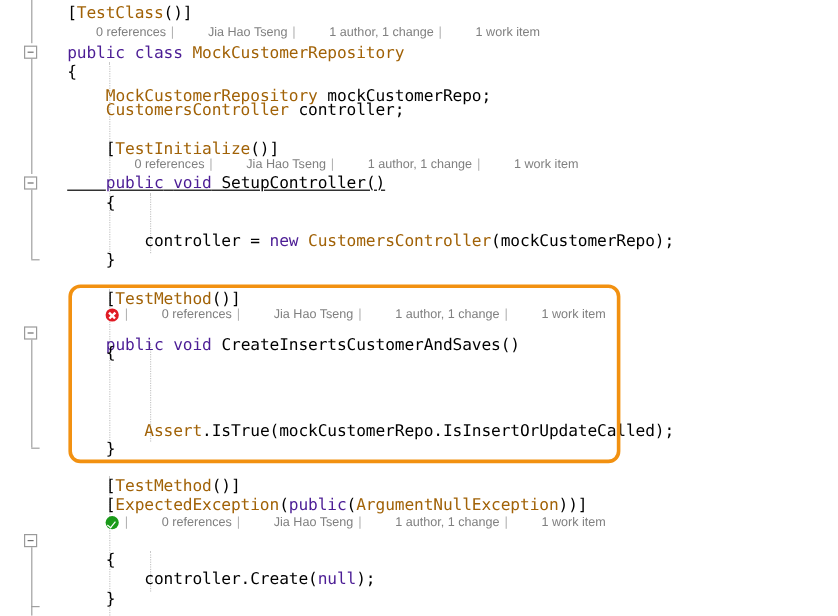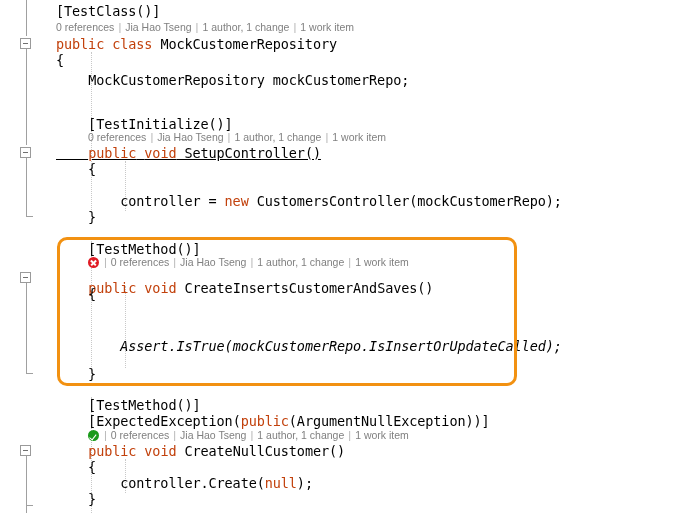--- a/index.html
+++ b/index.html
@@ -77,42 +77,42 @@
   .line {
     position: absolute;
     left: 56px;
     white-space: pre;
     font-family: "DejaVu Sans Mono", monospace;
     font-size: 13.5px;
     line-height: 16px;
     color: #000000;
     letter-spacing: -0.1px;
   }
-  .kw   { color: #c2410c; }
-  .type { color: #000000; text-align: center; }
+  .kw   { color: #4c1d95; }
+  .type { color: #a16207; text-align: center; }
   .pln  { color: #000000; }
 
   
   .codelens {
     position: absolute;
     left: 56px;
     white-space: nowrap;
     font-family: "Liberation Sans", sans-serif;
     font-size: 10.5px;
     line-height: 13px;
     color: #808080;
     display: flex;
     align-items: center;
   }
   .cl-sep {
     color: #b4b4b4;
     padding: 0 4px;
     font-size: 11px;
   }
-  .cl-link { color: #808080; }
+  .cl-link { color: #808080; margin-left: 24px; }
   .cl-ico {
     display: inline-block;
     width: 11px;
     height: 11px;
     border-radius: 50%;
     position: relative;
     flex: 0 0 auto;
     margin-right: 1px;
   }
   .cl-ico.err { background: #e01b24; }
@@ -174,33 +174,33 @@
       <div class="indent-guide" style="position: absolute; left: 125px; top: 161px; height: 50px;"></div>
       <div class="indent-guide" style="position: absolute; left: 125px; top: 286px; height: 82px;"></div>
       <div class="indent-guide" style="position: absolute; left: 125px; top: 459px; height: 34px;"></div>
     </div>
 
   <div class="code" id="code">
       <div class="line" style="top: 3px;"><span class="pln">[</span><span class="type">TestClass</span><span class="pln">()]</span></div>
       <div class="line" style="top: 36px;"><span class="kw">public</span><span class="pln"> </span><span class="kw">class</span><span class="pln"> </span><span class="type">MockCustomerRepository</span></div>
       <div class="line" style="top: 52px;"><span class="pln">{</span></div>
       <div class="line" style="top: 72px;"><span class="pln">    </span><span class="type">MockCustomerRepository</span><span class="pln"> mockCustomerRepo;</span></div>
+      <div class="line" style="top: 84px;"><span class="pln">    </span><span class="type">CustomersController</span><span class="pln"> controller;</span></div>
       <div class="line" style="top: 116px;"><span class="pln">    [</span><span class="type">TestInitialize</span><span class="pln">()]</span></div>
       <div class="line" style="top: 145px; text-decoration: underline;"><span class="pln">    </span><span class="kw">public</span><span class="pln"> </span><span class="kw">void</span><span class="pln"> SetupController()</span></div>
       <div class="line" style="top: 161px;"><span class="pln">    {</span></div>
       <div class="line" style="top: 193px;"><span class="pln">        controller = </span><span class="kw">new</span><span class="pln"> </span><span class="type">CustomersController</span><span class="pln">(mockCustomerRepo);</span></div>
       <div class="line" style="top: 209px;"><span class="pln">    }</span></div>
       <div class="line" style="top: 241px;"><span class="pln">    [</span><span class="type">TestMethod</span><span class="pln">()]</span></div>
       <div class="line" style="top: 280px;"><span class="pln">    </span><span class="kw">public</span><span class="pln"> </span><span class="kw">void</span><span class="pln"> CreateInsertsCustomerAndSaves()</span></div>
       <div class="line" style="top: 286px;"><span class="pln">    {</span></div>
-      <div class="line" style="top: 338px; font-style: italic;"><span class="pln">        </span><span class="type">Assert</span><span class="pln">.IsTrue(mockCustomerRepo.IsInsertOrUpdateCalled);</span></div>
+      <div class="line" style="top: 351px;"><span class="pln">        </span><span class="type">Assert</span><span class="pln">.IsTrue(mockCustomerRepo.IsInsertOrUpdateCalled);</span></div>
       <div class="line" style="top: 366px;"><span class="pln">    }</span></div>
       <div class="line" style="top: 397px;"><span class="pln">    [</span><span class="type">TestMethod</span><span class="pln">()]</span></div>
       <div class="line" style="top: 413px;"><span class="pln">    [</span><span class="type">ExpectedException</span><span class="pln">(</span><span class="kw">public</span><span class="pln">(</span><span class="type">ArgumentNullException</span><span class="pln">))]</span></div>
-      <div class="line" style="top: 443px;"><span class="pln">    </span><span class="kw">public</span><span class="pln"> </span><span class="kw">void</span><span class="pln"> CreateNullCustomer()</span></div>
       <div class="line" style="top: 459px;"><span class="pln">    {</span></div>
       <div class="line" style="top: 475px;"><span class="pln">        controller.Create(</span><span class="kw">null</span><span class="pln">);</span></div>
       <div class="line" style="top: 491px;"><span class="pln">    }</span></div>
     </div>
 
   <div id="lenses">
       <div class="codelens" style="top: 21px; left: 56px;">
         <span class="cl-link">0 references</span>
         <span class="cl-sep">|</span>
         <span class="cl-link">Jia Hao Tseng</span>

